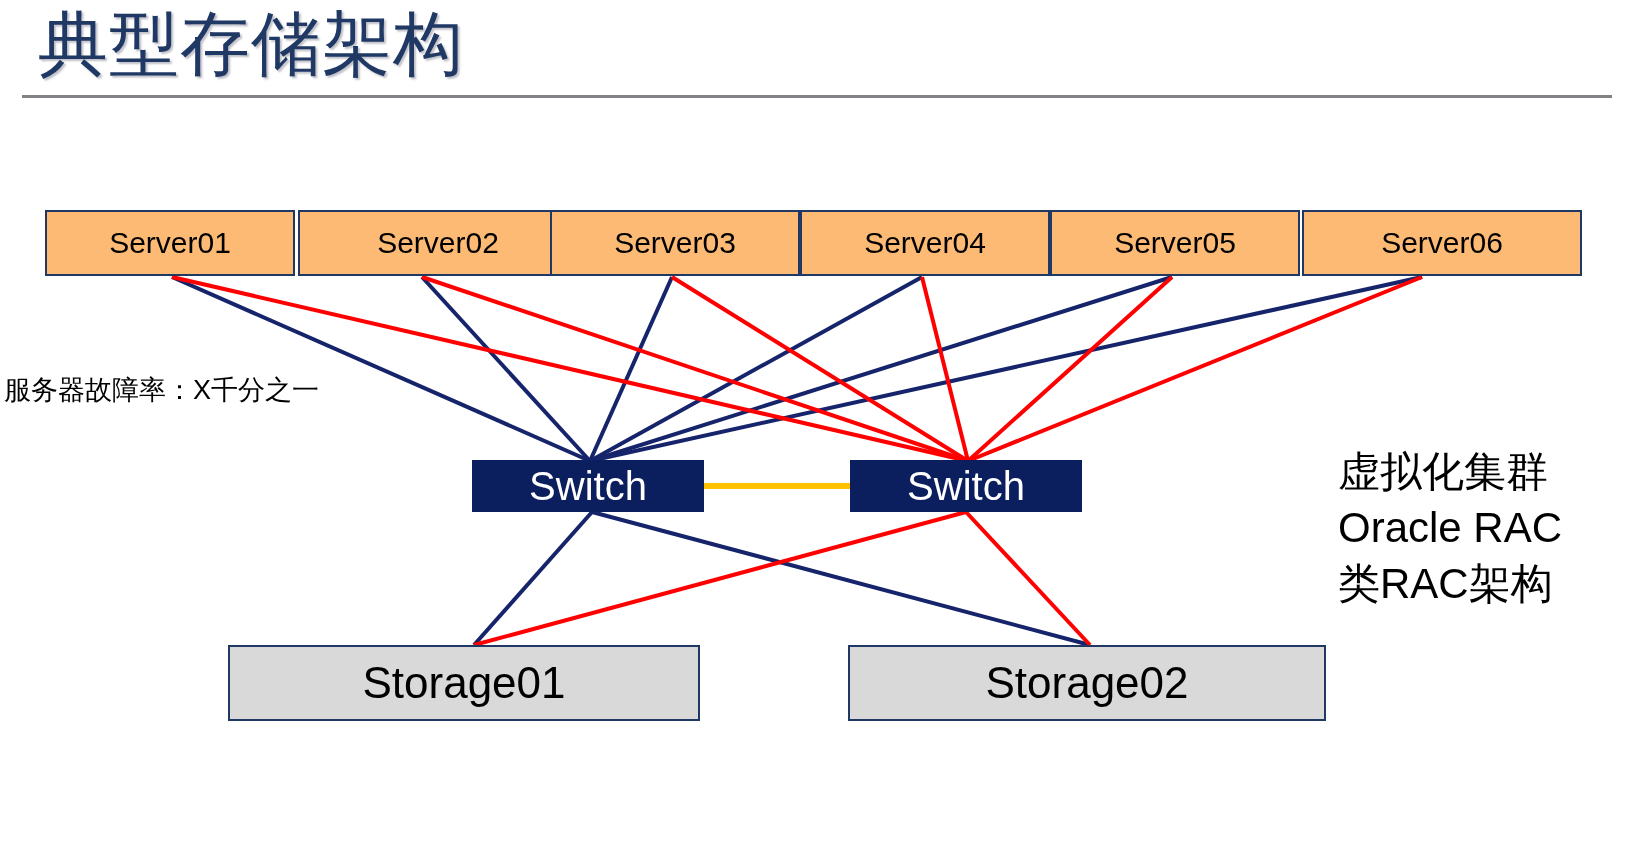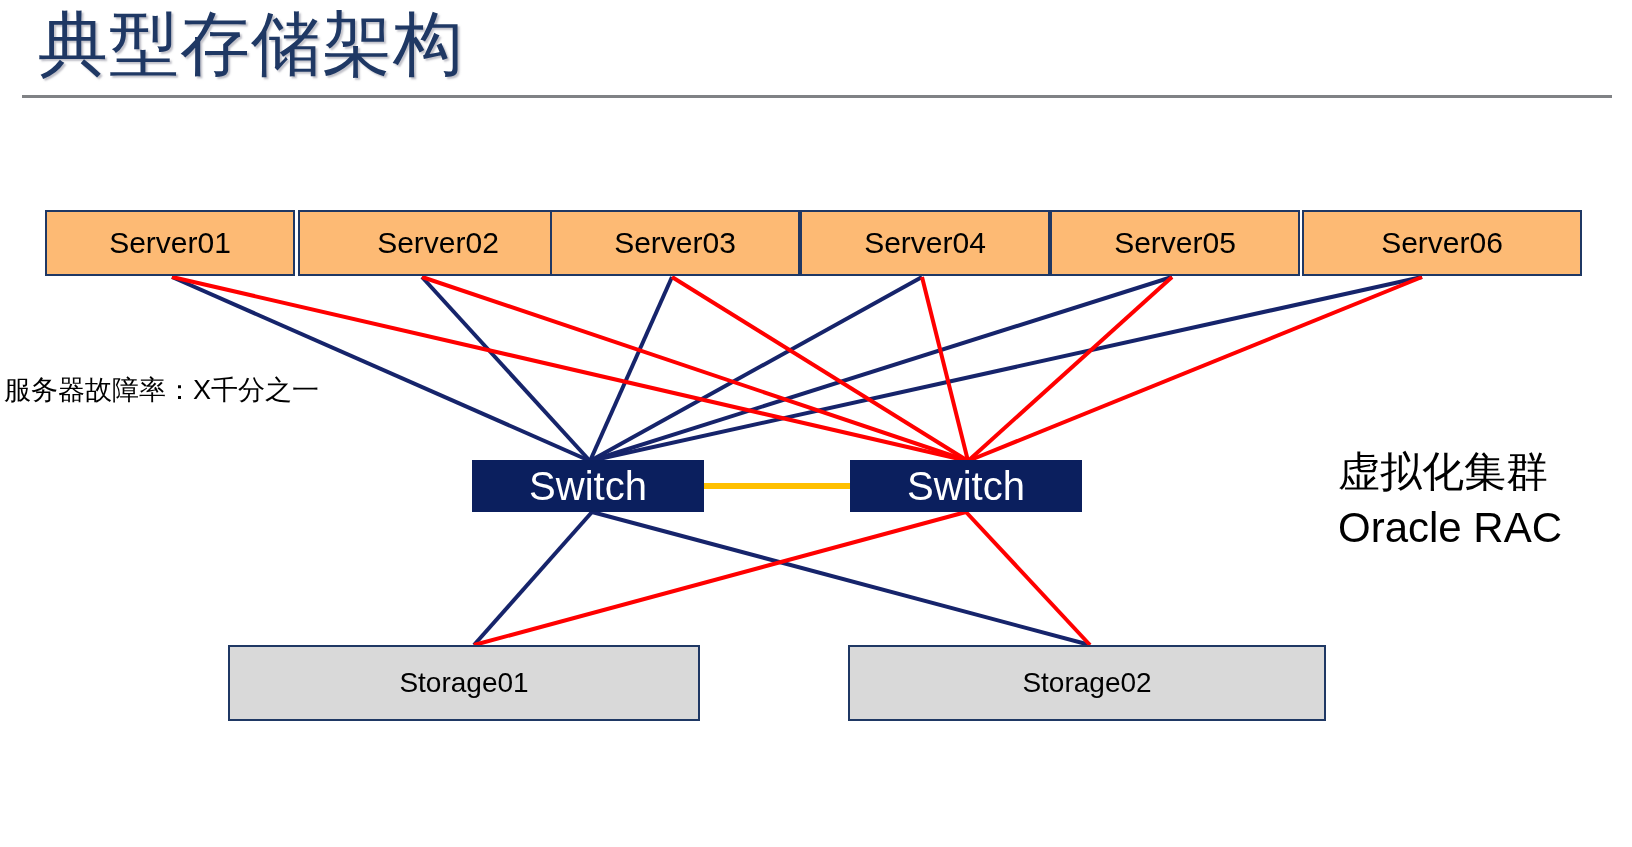--- a/index.html
+++ b/index.html
@@ -73,21 +73,21 @@
     border: none;
     color: #FFFFFF;
     font-size: 40px;
     height: 52px;
     width: 232px;
     top: 460px;
   }
   .storage-node {
     background: #D9D9D9;
     border: 2px solid #1F3864;
-    font-size: 28px;
+    font-size: 44px;
     color: #000000;
     height: 76px;
     top: 645px;
   }
 
   
   .note-text {
     position: absolute;
     font-size: 27px;
     color: #000000;
@@ -180,15 +180,16 @@
       <div class="node storage-node" style="left: 848px; width: 478px;">
         <span>Storage02</span>
       </div>
     </div>
 
   <div class="note-text" style="left:4px; top:372px;">服务器故障率：X千分之一</div>
 
   <div id="right-note">
     <div>虚拟化集群</div>
     <div>Oracle RAC</div>
+    <div>类RAC架构</div>
   </div>
 
 </div>
 
 </body></html>

